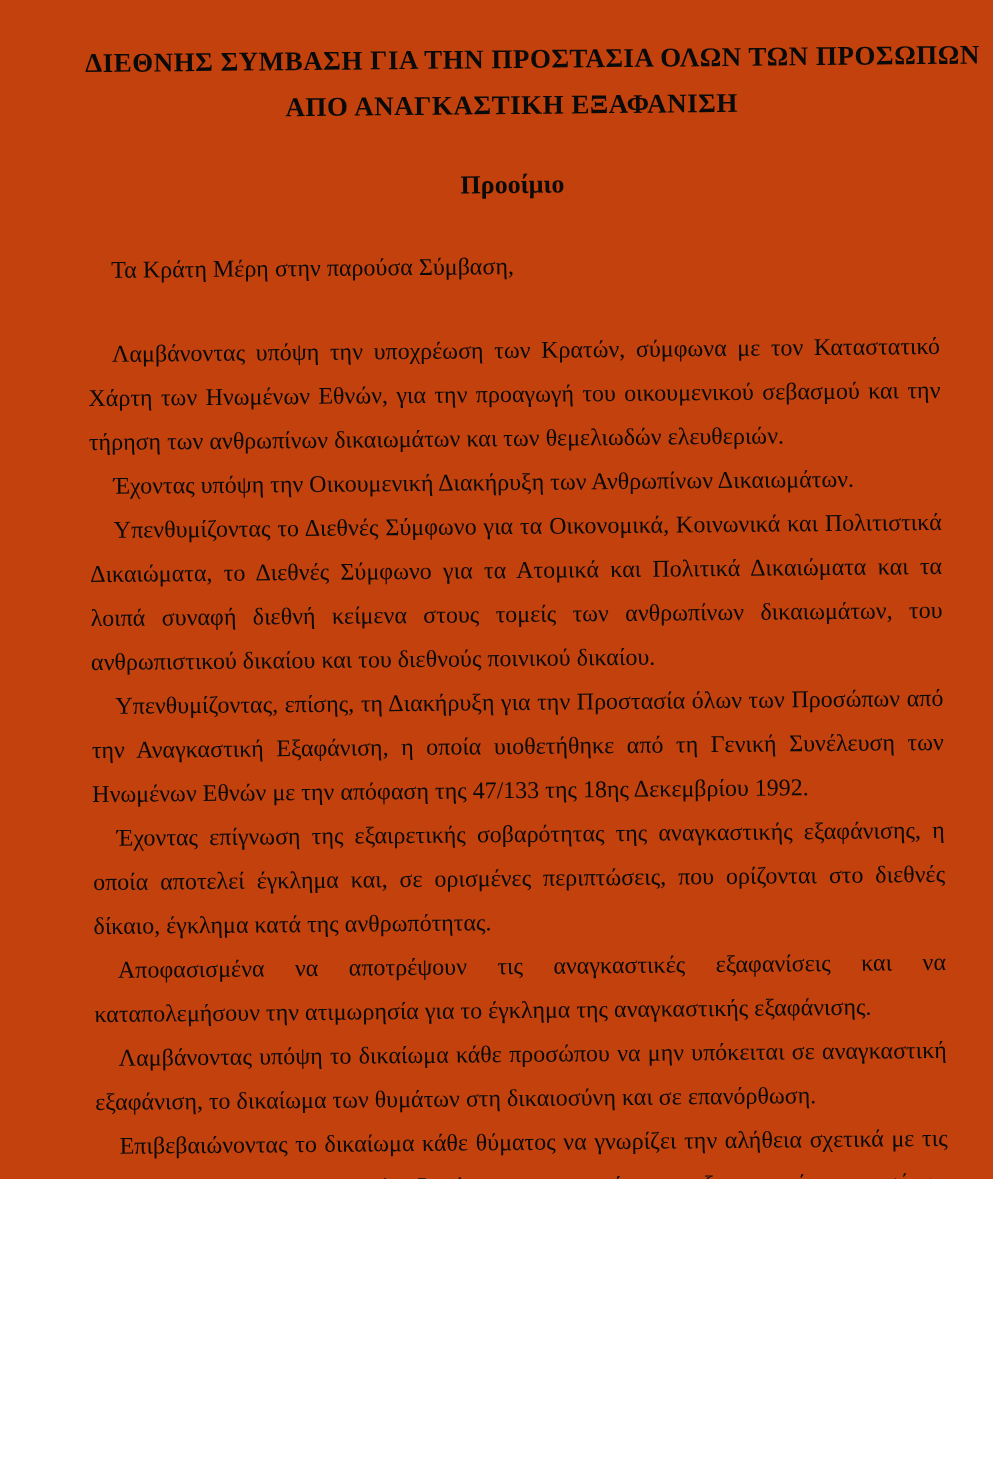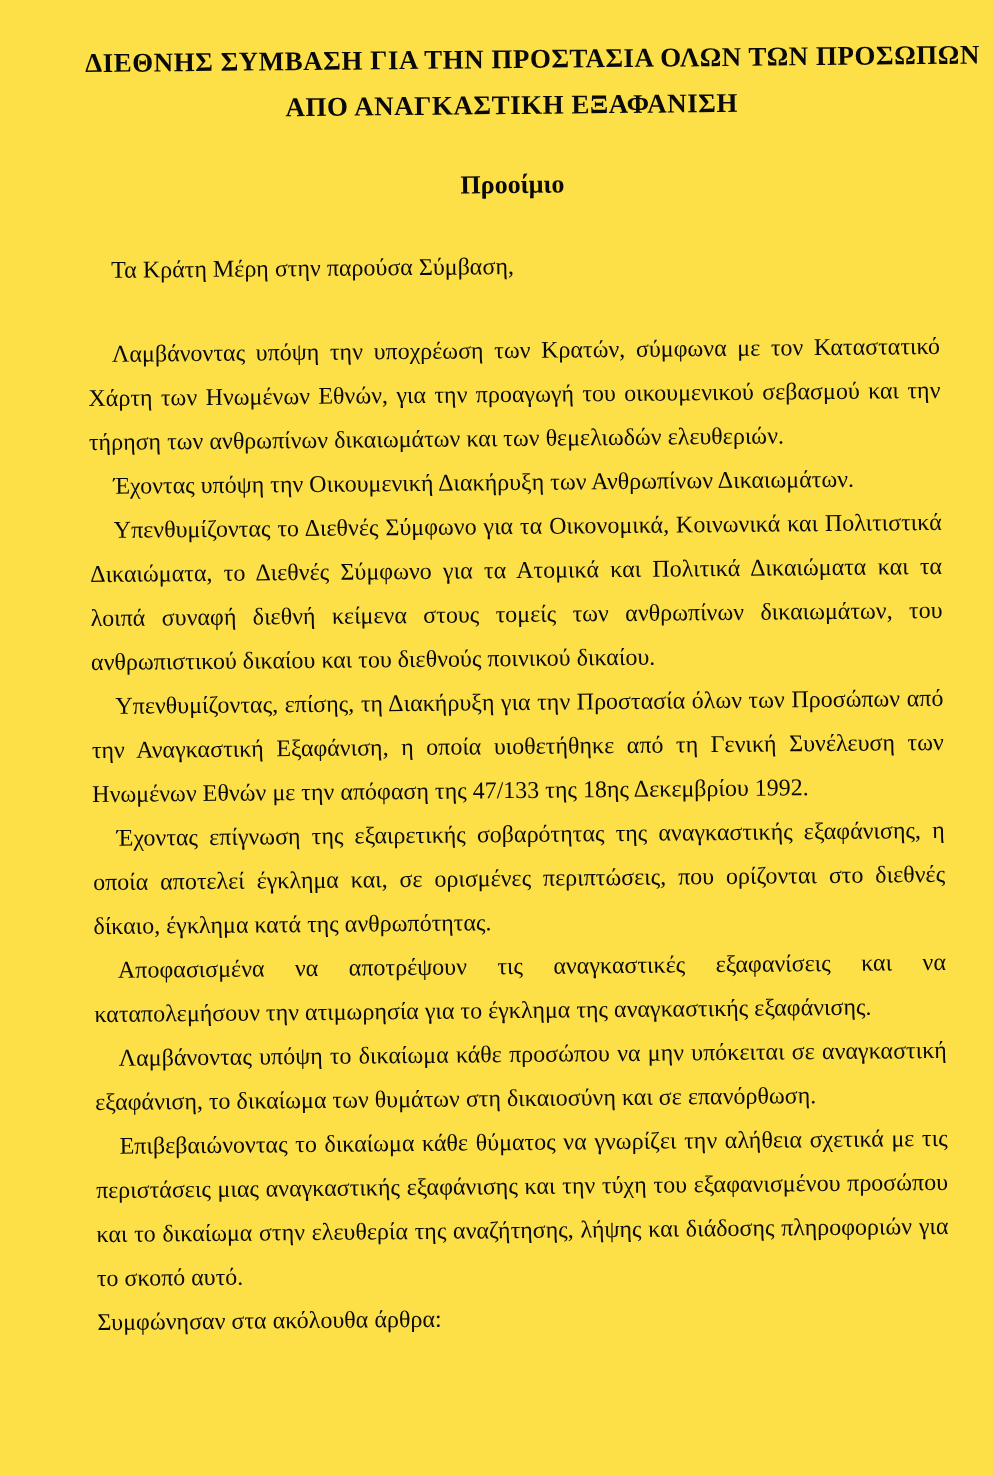--- a/index.html
+++ b/index.html
@@ -3,22 +3,22 @@
 <meta charset="utf-8">
 <style>
   html, body {
     margin: 0;
     padding: 0;
     background: #ffffff;
   }
   .page {
     position: relative;
     width: 993px;
-    height: 1476px;
-    background: #fde047;
+    height: 1179px;
+    background: #c2410c;
     overflow: hidden;
     font-family: "Liberation Serif", "DejaVu Serif", serif;
     color: #0a0a0a;
   }
   .content {
     position: absolute;
     left: 85px;
     top: 36px;
     width: 852px;
     transform: rotate(-0.55deg);

